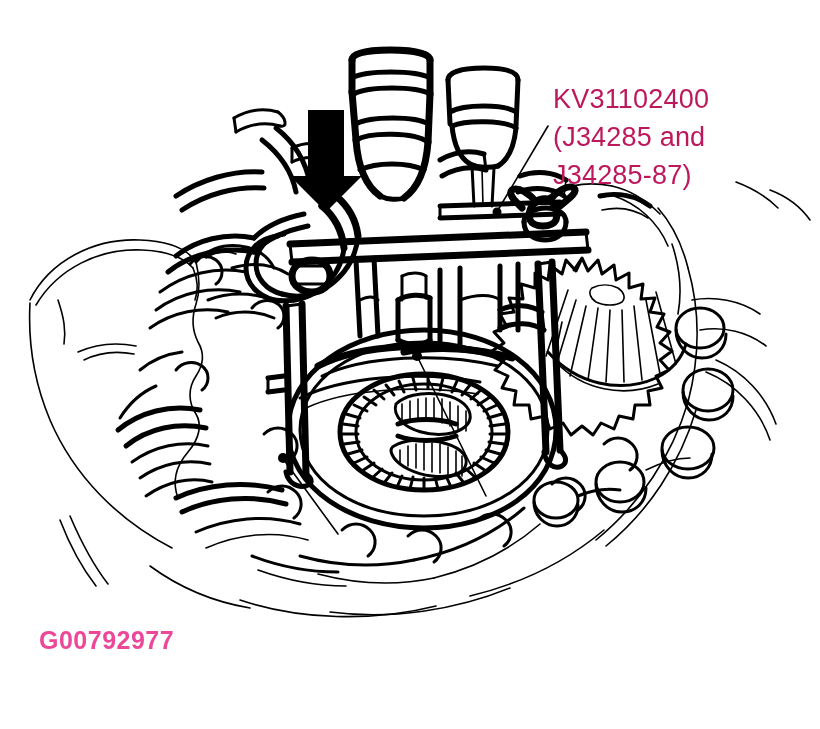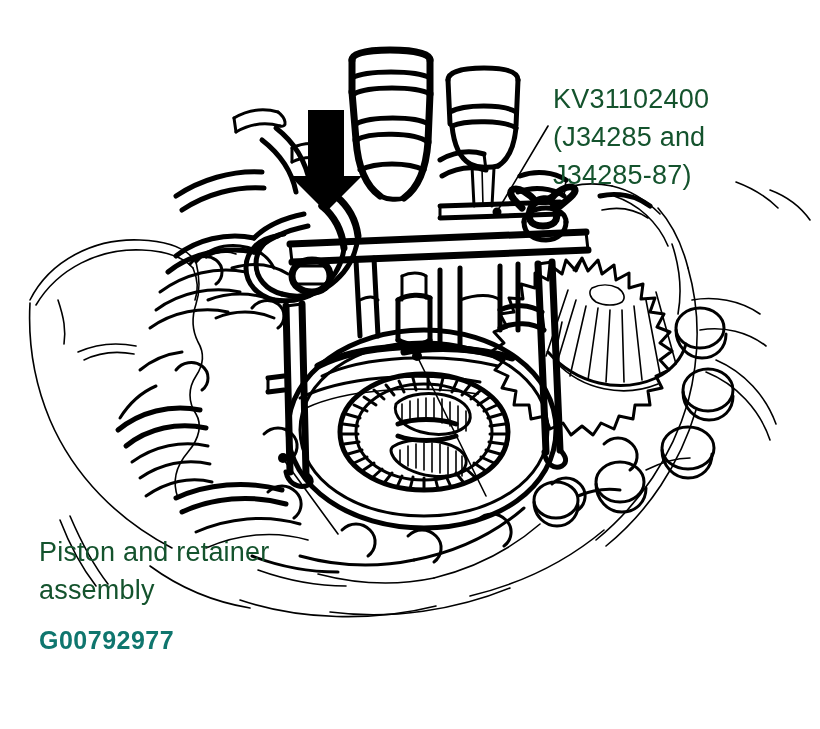--- a/index.html
+++ b/index.html
@@ -27,21 +27,21 @@
     left: 0;
     width: 820px;
     height: 729px;
     display: block;
   }
   .callout {
     position: absolute;
     font-family: "Liberation Sans", sans-serif;
     font-size: 27px;
     line-height: 38px;
-    color: #14532d;
+    color: #be185d;
     white-space: pre;
     letter-spacing: 0.2px;
   }
   #label-tool {
     left: 553px;
     top: 80px;
   }
   #label-piston {
     left: 39px;
     top: 533px;
@@ -51,21 +51,21 @@
     top: 485px;
   }
   #figure-id {
     position: absolute;
     left: 39px;
     top: 626px;
     font-family: "Liberation Sans", sans-serif;
     font-size: 25px;
     font-weight: bold;
     letter-spacing: 0.5px;
-    color: #0f766e;
+    color: #ec4899;
     white-space: pre;
   }
   .ln { fill: none; stroke: #000; stroke-linecap: round; stroke-linejoin: round; }
   .thin  { stroke-width: 1.6; }
   .med   { stroke-width: 3; }
   .thick { stroke-width: 5; }
   .xthick{ stroke-width: 7; }
   .sol { fill: #000; stroke: none; }
 </style>
 </head>
@@ -422,19 +422,17 @@
       <path class="ln thin" d="M338 534 L284 460"></path>
       <circle class="sol" cx="283" cy="458" r="5"></circle>
     </g>
 
   </svg>
 
   <div class="callout" id="label-tool">KV31102400
 (J34285 and
 J34285-87)</div>
 
-  <div class="callout" id="label-piston">Piston and retainer
-assembly</div>
 
 
   <div id="figure-id">G00792977</div>
 
 </div>
 
 </body></html>

